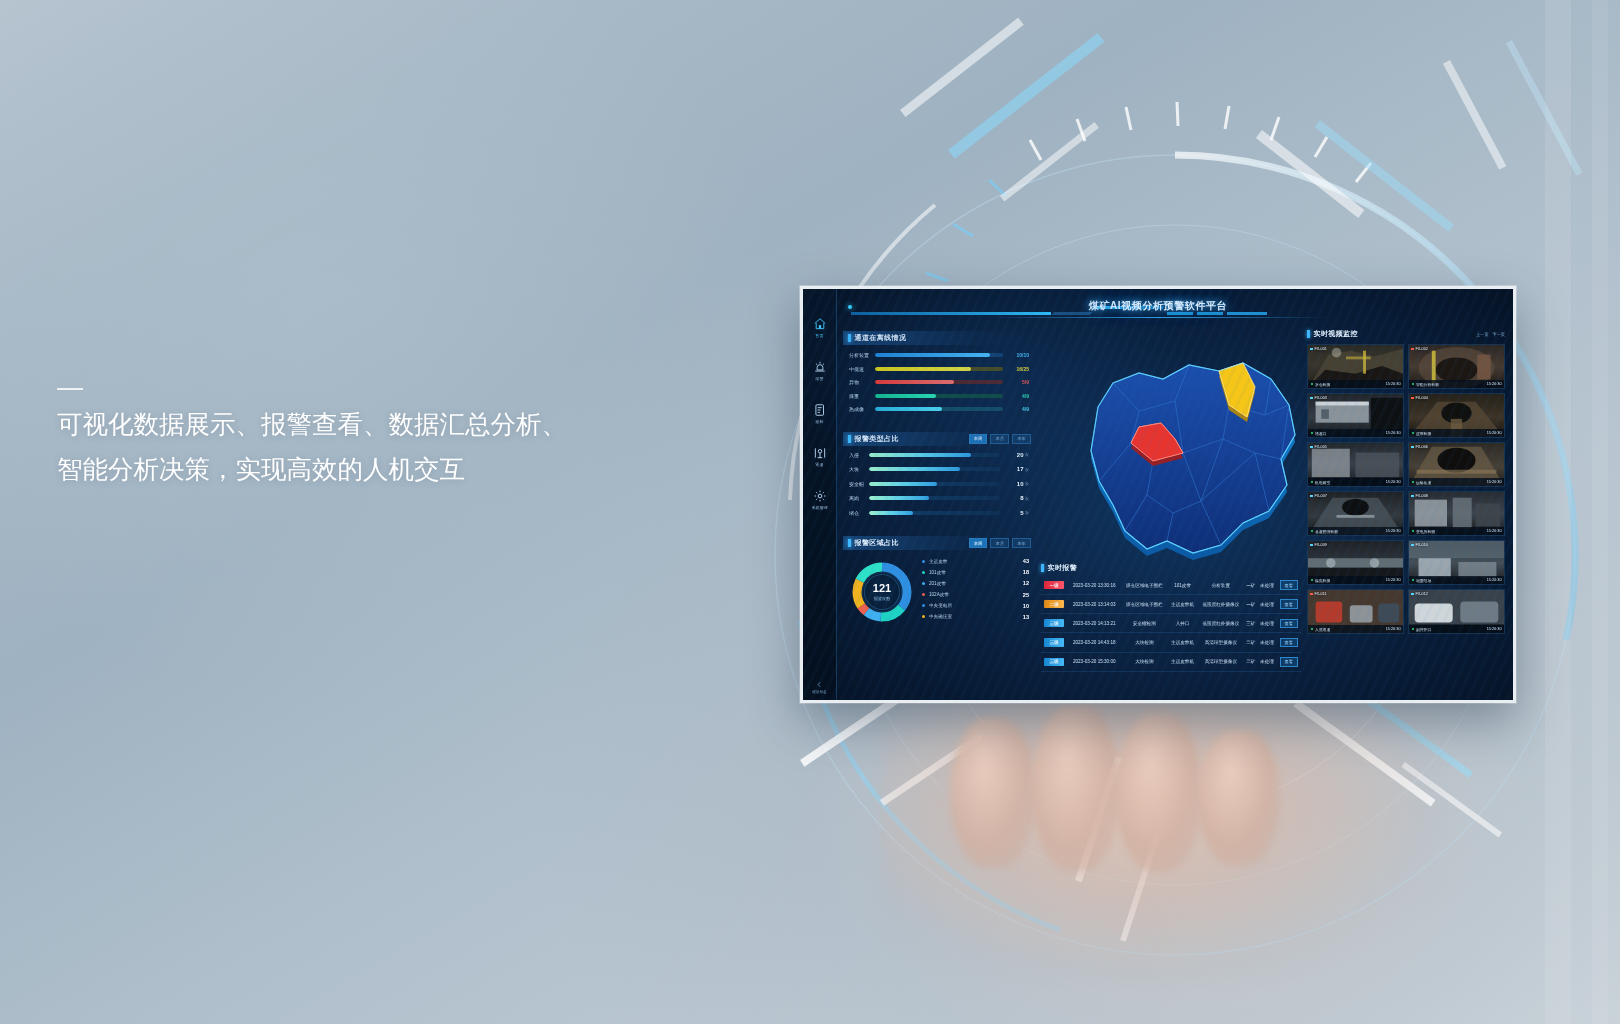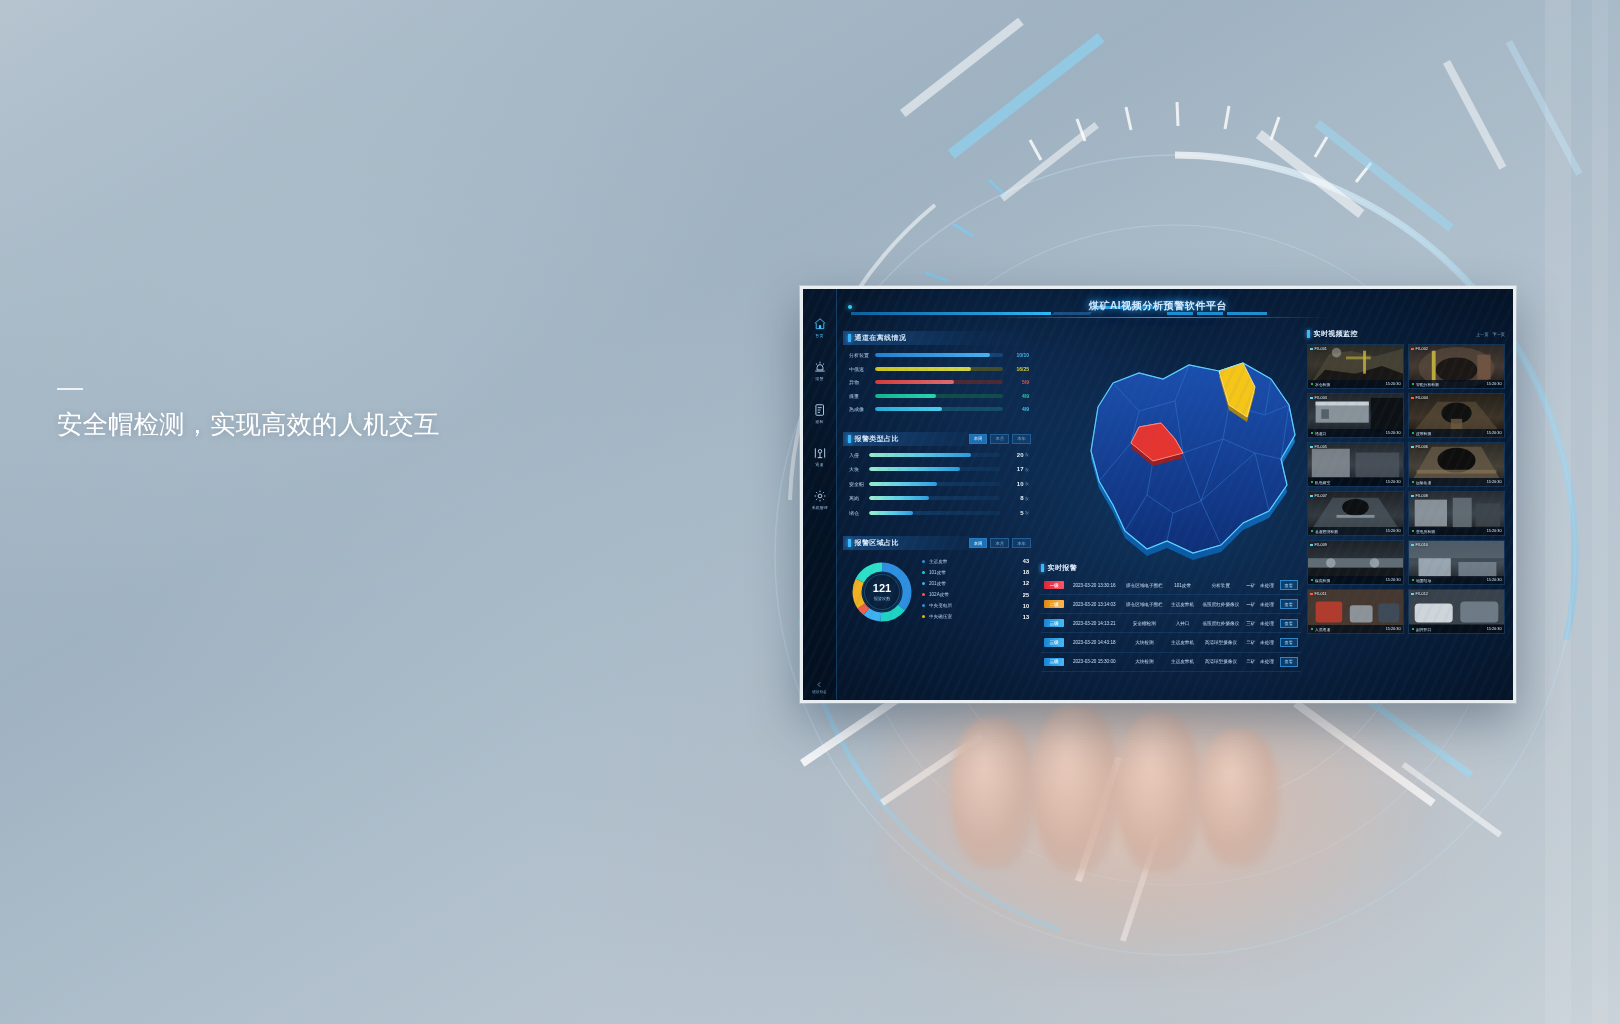--- a/index.html
+++ b/index.html
@@ -331,21 +331,22 @@
 
   <div class="hand-blob"></div>
   <div class="hand-f" style="left:950px; top:718px; width:86px; height:150px;"></div>
   <div class="hand-f" style="left:1032px; top:706px; width:88px; height:166px;"></div>
   <div class="hand-f" style="left:1116px; top:714px; width:86px; height:158px;"></div>
   <div class="hand-f" style="left:1198px; top:730px; width:82px; height:136px;"></div>
 
   <div class="hero">
     <div class="rule"></div>
     <div class="desc">
-      <div>安全帽检测，实现高效的人机交互</div>
+      <div>可视化数据展示、报警查看、数据汇总分析、</div>
+      <div>智能分析决策，实现高效的人机交互</div>
     </div>
   </div>
 
   <div class="monitor">
     <div class="screen">
 
       <div class="top-deco">
         <div class="dot"></div>
           <div class="line-a"></div>
           <div class="brk"></div>

